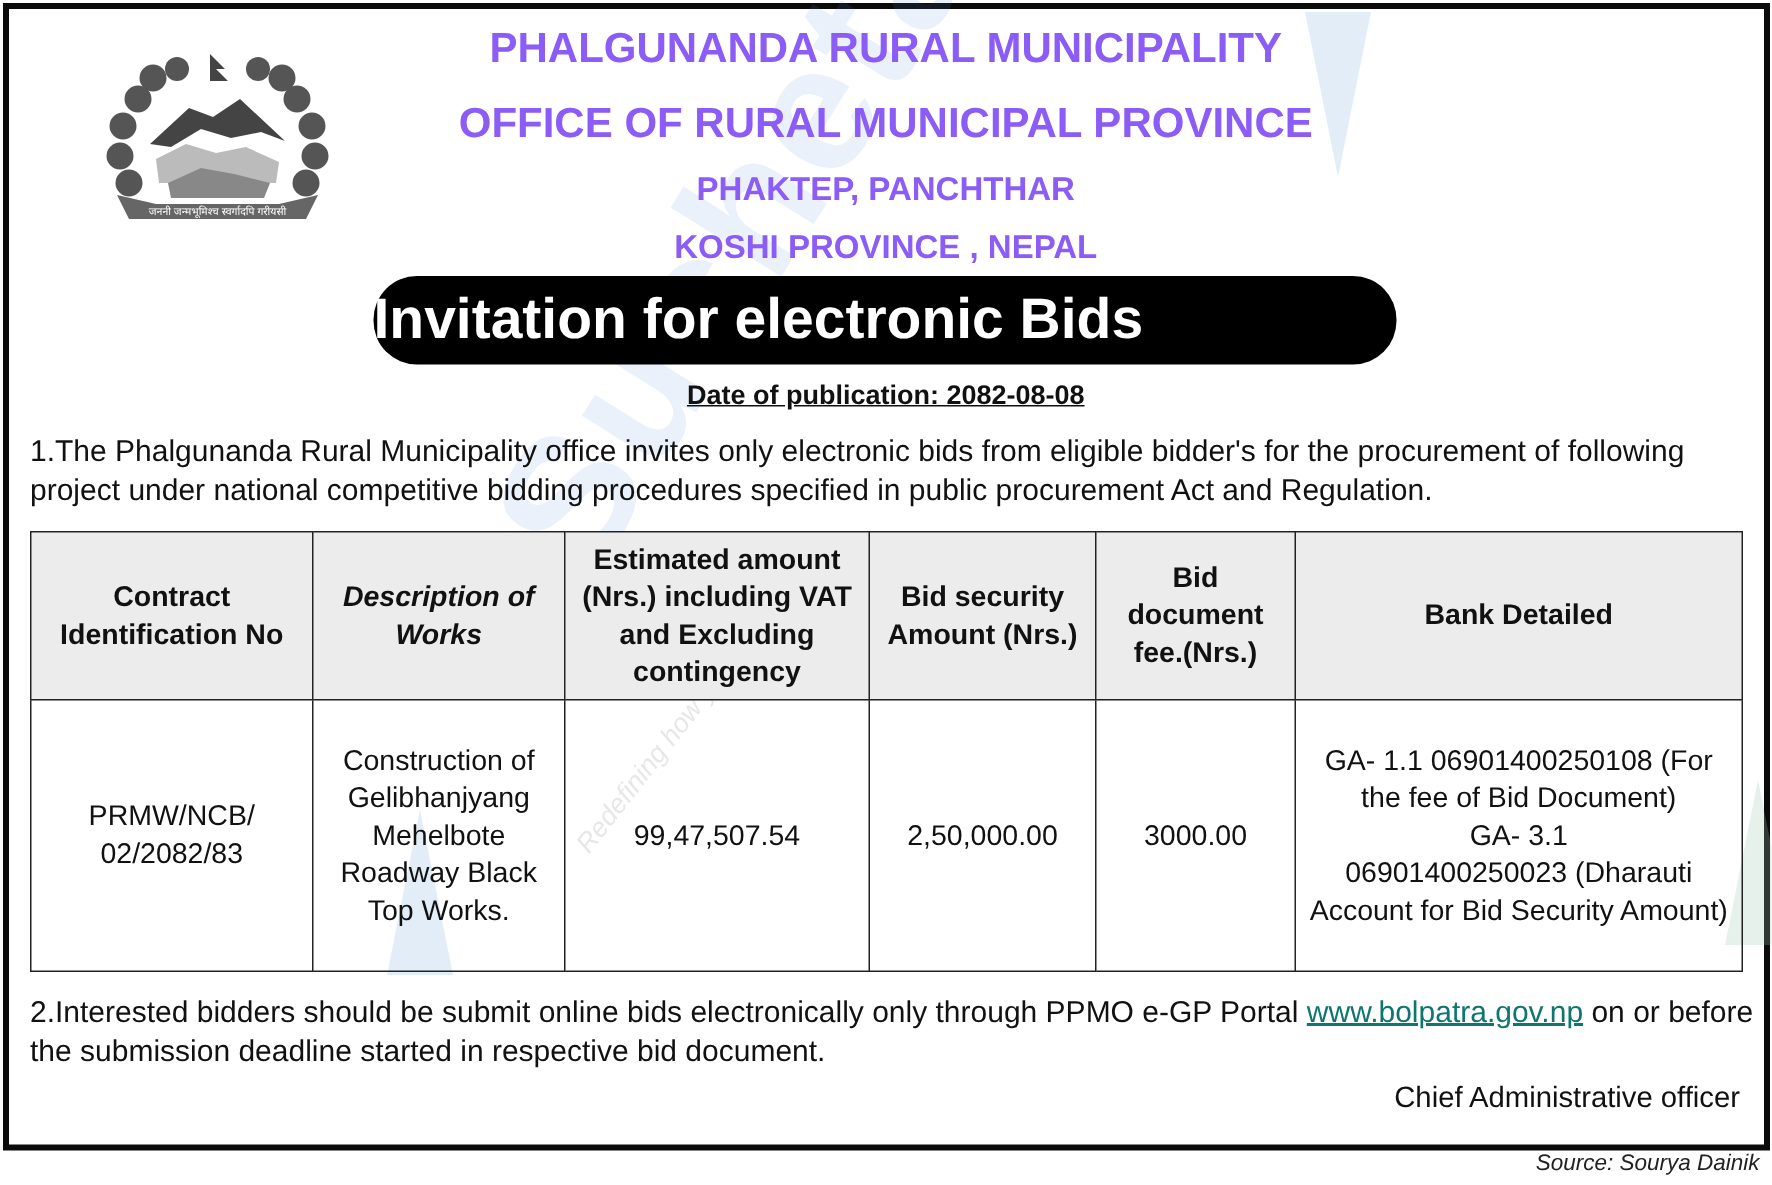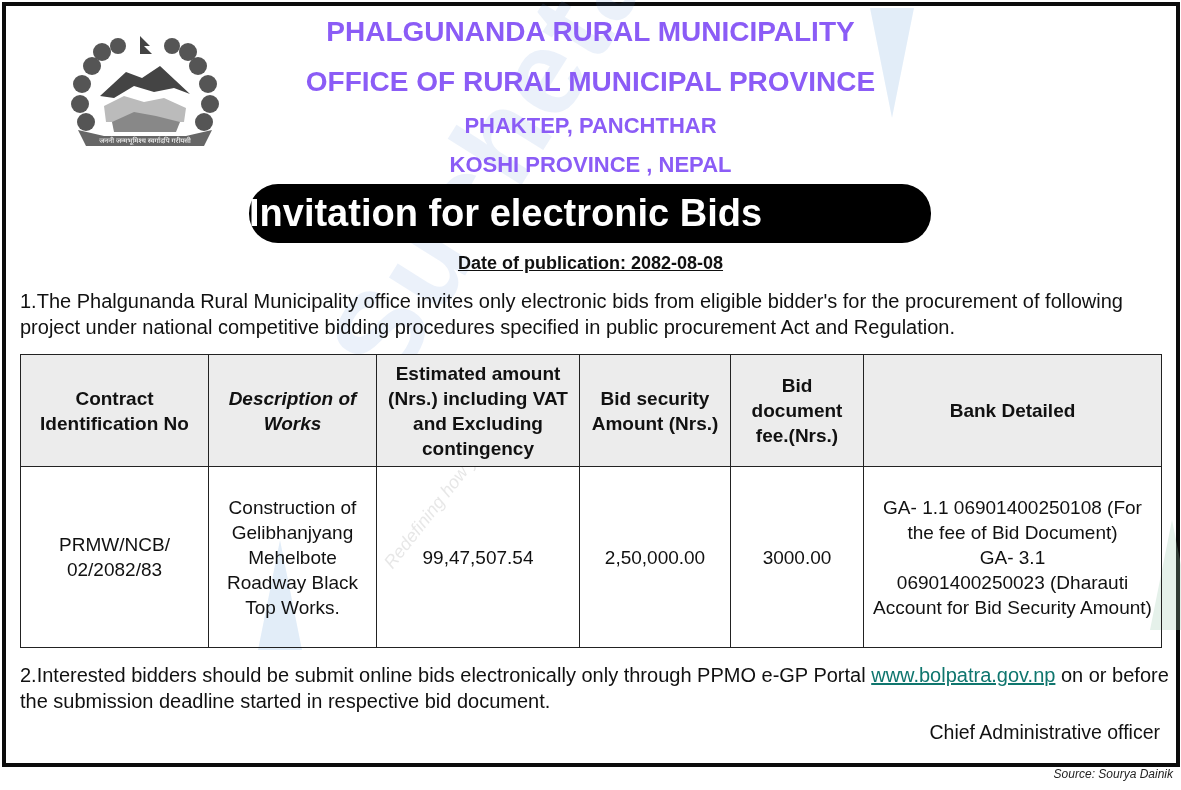--- a/index.html
+++ b/index.html
@@ -29,21 +29,21 @@
     .p1 { top:288px; }
     .p2 { top:662px; }
     .p2 a { color:#0f766e; text-decoration:underline; }
     table.bids { position:absolute; left:20px; top:354px; width:1142px; border-collapse:collapse; font-size:19px; }
     table.bids th, table.bids td { border:1.5px solid #222; text-align:center; vertical-align:middle; padding:2px 6px; line-height:25px; }
     table.bids th { background:#ececec; font-weight:bold; height:107px; }
     table.bids td { height:176px; font-weight:normal;text-align:center; }
     .c1 { width:175px; } .c2 { width:155px;font-style:italic; } .c3 { width:190px; } .c4 { width:138px; } .c5 { width:120px;margin-top:16px; }
     .bank-line { display:block; }
     .signature { position:absolute; right:21px; top:721px; font-size:19.5px; }
-    .source { position:absolute; right:8px; top:767px; font-size:12px; font-style:italic; color:#222;text-align:right; }
+    .source { position:absolute; right:8px; top:767px; font-size:15px; font-style:italic; color:#222;text-align:right; }
   </style>
 </head>
 <body>
 
 <div class="frame"></div>
 
 <div class="wm wm-big">Sucheta</div>
 <div class="wm wm-small">Redefining how you do business</div>
 <div class="wm-shard" style="left:870px;top:8px;"></div>
 <div class="wm-shard" style="left:1150px;top:520px;transform:rotate(180deg);border-top-color:rgba(150,200,170,0.25);"></div>

